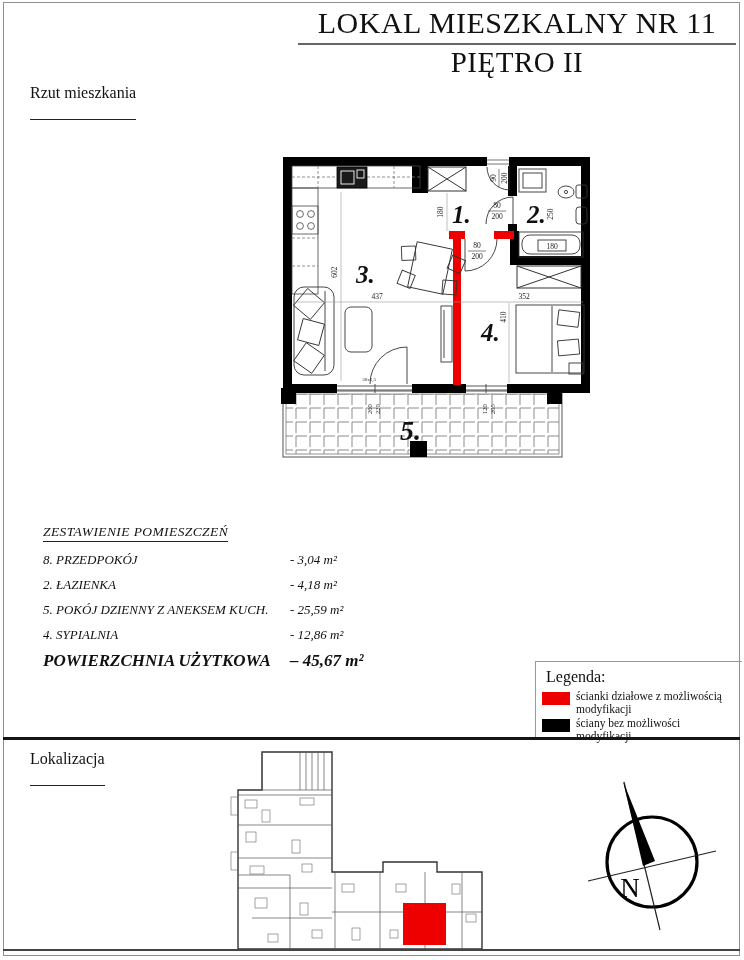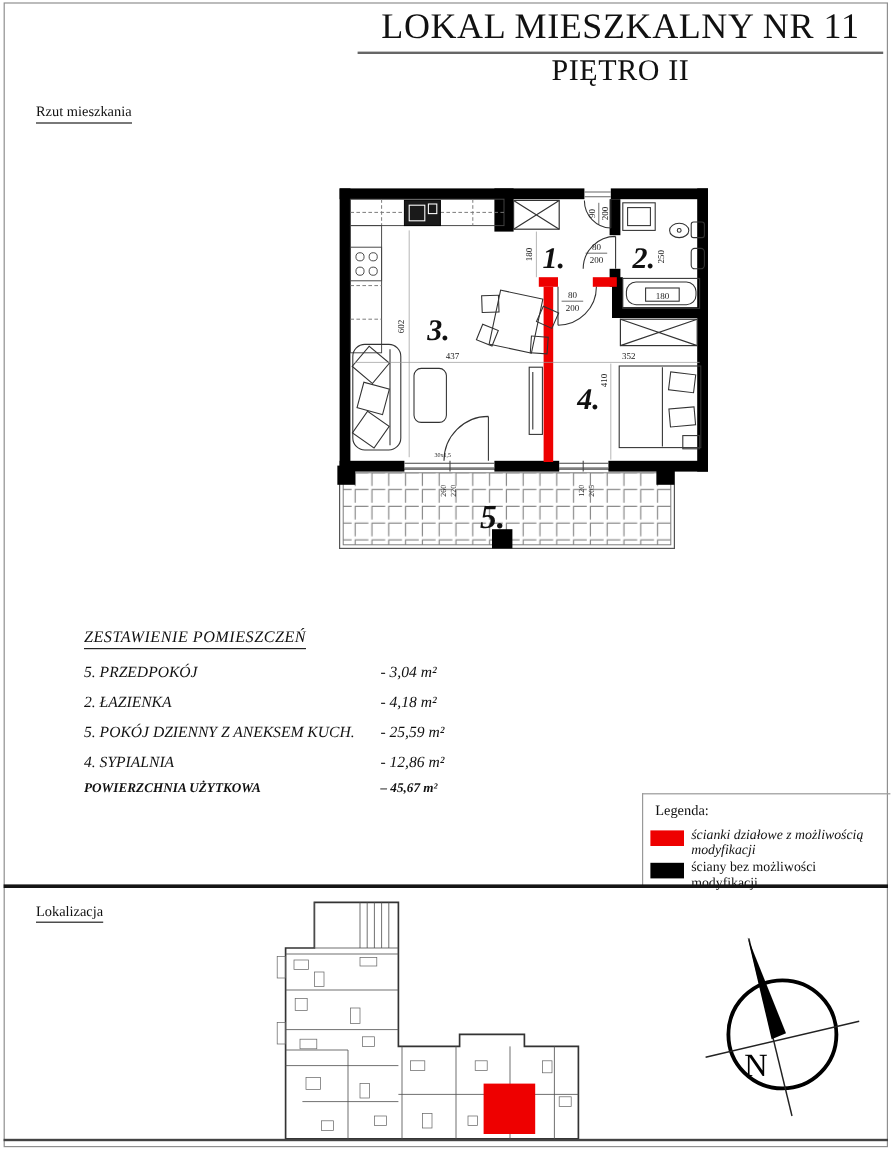--- a/index.html
+++ b/index.html
@@ -4,34 +4,34 @@
 <style>
   html,body{margin:0;padding:0;background:#fff;}
   body{font-family:"Liberation Serif","DejaVu Serif",serif;color:#111;}
   #page{position:relative;width:744px;height:960px;background:#fff;overflow:hidden;}
   #frame{position:absolute;left:3px;top:2px;right:4px;bottom:4px;border:1px solid #8f8f8f;pointer-events:none;}
   .abs{position:absolute;}
 
   
   #title-block{position:absolute;left:298px;right:8px;top:6px;text-align:center;}
   #title-line1{font-size:30px;letter-spacing:.5px;border-bottom:2px solid #666;padding-bottom:3px;white-space:nowrap;}
-  #title-line2{font-size:25px;letter-spacing:.5px;margin-top:1px;}
-
-  .section-label{font-size:12px;border-bottom:1px solid #222;padding-bottom:1px;display:inline-block;}
+  #title-line2{font-size:29px;letter-spacing:.5px;margin-top:1px;}
+
+  .section-label{font-size:16px;border-bottom:1px solid #222;padding-bottom:17px;display:inline-block;}
 
   
-  #room-list{position:absolute;left:43px;top:522px;width:360px;font-style:italic;margin-left:27px;}
+  #room-list{position:absolute;left:43px;top:522px;width:360px;font-style:italic;}
   #room-list .heading{font-size:13.5px;letter-spacing:.4px;border-bottom:1px solid #222;display:inline-block;padding-bottom:1px;}
   .room-row{position:absolute;left:0;width:360px;font-size:13px;white-space:nowrap;}
   .room-row .val{position:absolute;left:247px;text-align:center;}
-  .room-row.total{font-weight:bold;font-size:11px;}
+  .room-row.total{font-weight:bold;font-size:17px;}
 
   
   #legend{position:absolute;left:535px;top:661px;width:206px;height:76px;border-left:1px solid #999;border-top:1px solid #999;font-size:11.5px;}
-  #legend .legend-title{position:absolute;left:10px;top:6px;font-size:12px;text-align:center;}
+  #legend .legend-title{position:absolute;left:10px;top:6px;font-size:16px;text-align:center;}
   .swatch{position:absolute;left:6px;width:28px;height:13px;}
   .legend-text{position:absolute;left:40px;width:160px;line-height:13px;}
 
   #divider{position:absolute;left:3px;right:4px;top:737px;height:3px;background:#151515;}
   #bottom-rule{position:absolute;left:3px;right:4px;top:949px;height:2px;background:#444;}
 
   svg text{font-family:"Liberation Serif","DejaVu Serif",serif;}
   .dim{font-size:7.5px;fill:#222;}
   .dim-sm{font-size:6.5px;fill:#222;}
   .roomnum{font-size:25px;font-weight:bold;font-style:italic;fill:#101010;}
@@ -213,21 +213,21 @@
       <text class="roomnum" x="527" y="223">2.</text>
       <text class="roomnum" x="356" y="283">3.</text>
       <text class="roomnum" x="481" y="341">4.</text>
       <text class="roomnum" x="400" y="440" style="font-size:28px">5.</text>
     </g>
   </svg>
 
   <div id="room-list">
     <span class="heading">ZESTAWIENIE POMIESZCZEŃ</span>
     <div class="room-row" style="top:30px">
-      <span>5. PRZEDPOKÓJ</span>
+      <span>8. PRZEDPOKÓJ</span>
       <span class="val">-  3,04 m²</span>
     </div>
     <div class="room-row" style="top:55px">
       <span>2. ŁAZIENKA</span>
       <span class="val">-  4,18 m²</span>
     </div>
     <div class="room-row" style="top:80px">
       <span>5. POKÓJ DZIENNY Z ANEKSEM KUCH.</span>
       <span class="val">-  25,59 m²</span>
     </div>
@@ -237,21 +237,21 @@
     </div>
     <div class="room-row total" style="top:129px">
       <span>POWIERZCHNIA UŻYTKOWA</span>
       <span class="val">–  45,67 m²</span>
     </div>
   </div>
 
   <div id="legend">
     <div class="legend-title">Legenda:</div>
     <div class="swatch" style="top:30px;background:#ee0000;"></div>
-    <div class="legend-text" style="top:28px;font-style:italic;">ścianki działowe z możliwością modyfikacji</div>
+    <div class="legend-text" style="top:28px;">ścianki działowe z możliwością modyfikacji</div>
     <div class="swatch" style="top:57px;background:#000;"></div>
     <div class="legend-text" style="top:55px;">ściany bez możliwości modyfikacji</div>
   </div>
 
   <div id="divider"></div>
 
   <div class="abs" style="left:30px;top:750px;">
     <span class="section-label">Lokalizacja</span>
   </div>
 

